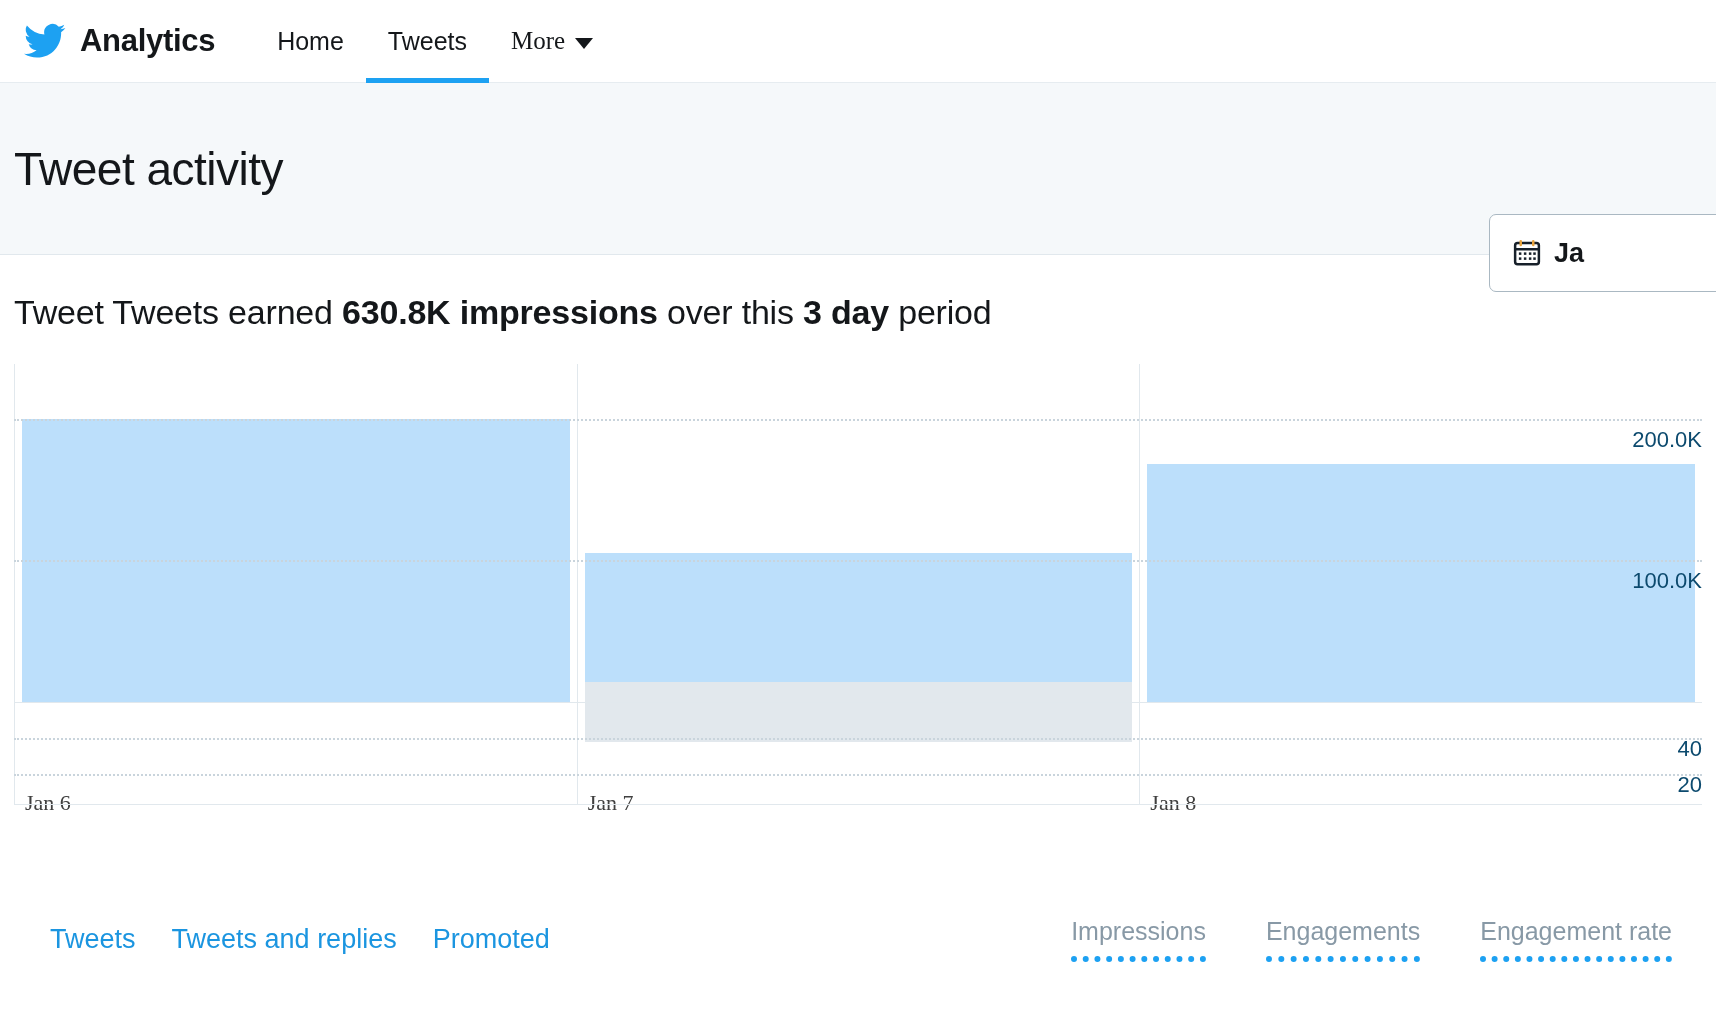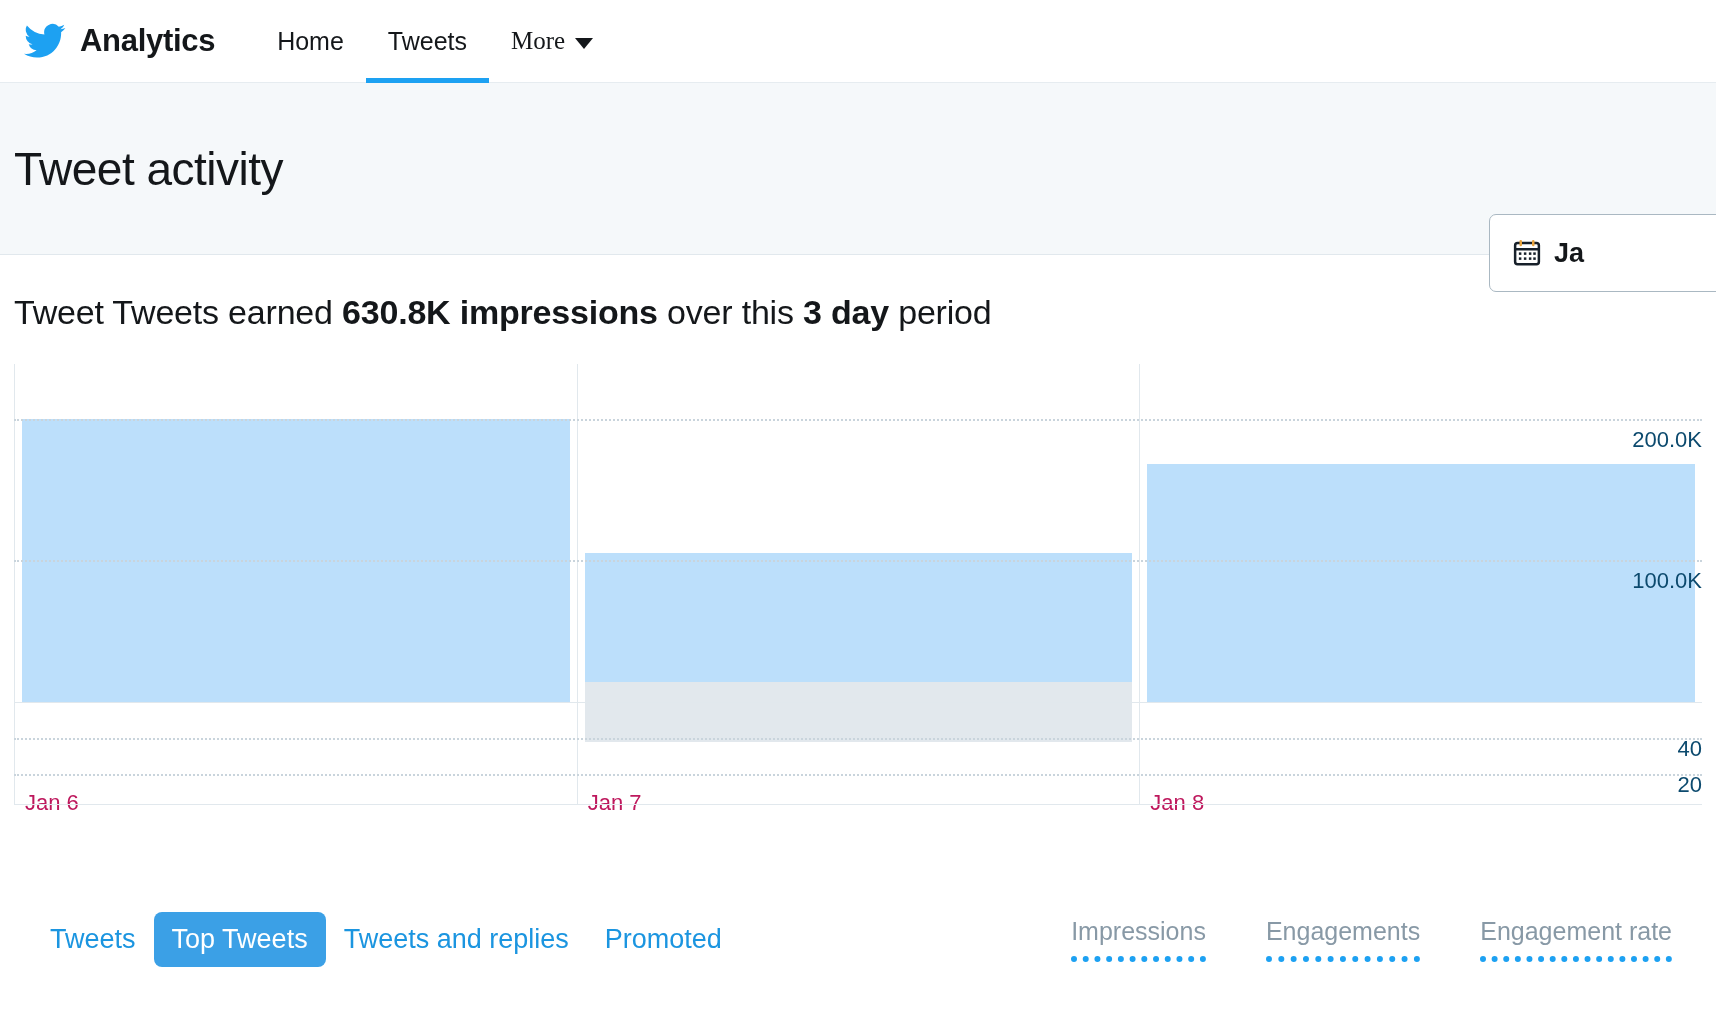--- a/index.html
+++ b/index.html
@@ -88,21 +88,21 @@
   .cols { position:absolute; left:0; top:0; right:0; bottom:0; display:flex; }
   .col { position:relative; flex:1 1 0; border-left:1px solid #e1e8ed; }
   .col:first-child { border-left:1px solid #e1e8ed; }
   .bar-impr {
     position:absolute; left:7px; right:7px; background:#bcdffb;
   }
   .bar-eng {
     position:absolute; left:7px; right:7px; background:#e2e8ed;
   }
   .x-label {
-    position:absolute; left:10px; font-size:22px; color:#be185d; white-space:nowrap;
+    position:absolute; left:10px; font-size:22px; color:#404040; white-space:nowrap;font-family:Liberation Serif, serif;
   }
 
   
   .bottom-bar {
     position:absolute; left:0; right:0; top:862px; height:155px;
     display:flex; align-items:center; padding:0 32px;
   }
   .filter-tabs { display:flex; align-items:center; gap:0; }
   .filter-tab {
     font-size:27px; color:#1b95e0; padding:12px 18px; border-radius:8px;
@@ -203,21 +203,20 @@
         <div class="axis-label" style="top: 204.261px;">100.0K</div>
         <div class="axis-label" style="top: 372px;">40</div>
         <div class="axis-label" style="top: 408px;">20</div>
       </div>
   </div>
 </div>
 
 <div class="bottom-bar">
   <div class="filter-tabs" id="filter-tabs">
       <div class="filter-tab">Tweets</div>
-      <div class="filter-tab active">Top Tweets</div>
       <div class="filter-tab">Tweets and replies</div>
       <div class="filter-tab">Promoted</div>
     </div>
   <div class="metric-legend" id="metric-legend">
       <div class="metric">
         <div class="metric-label">Impressions</div>
         <div class="metric-rule" style="border-top-color: rgb(29, 161, 242);"></div>
       </div>
       <div class="metric">
         <div class="metric-label">Engagements</div>

